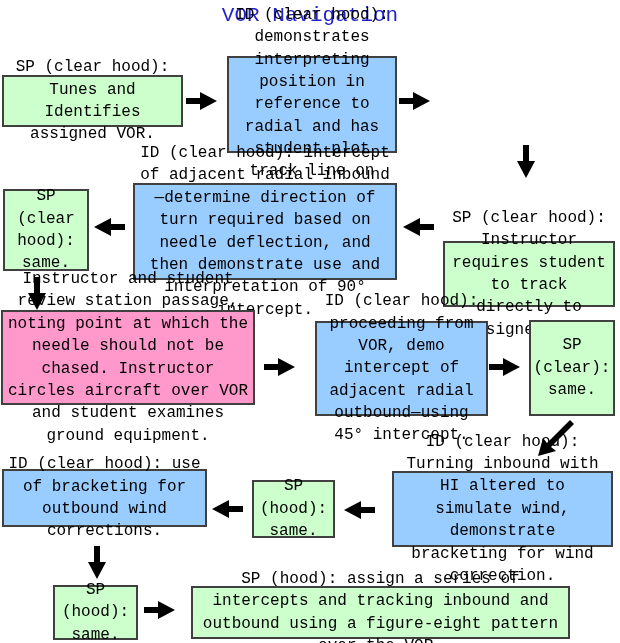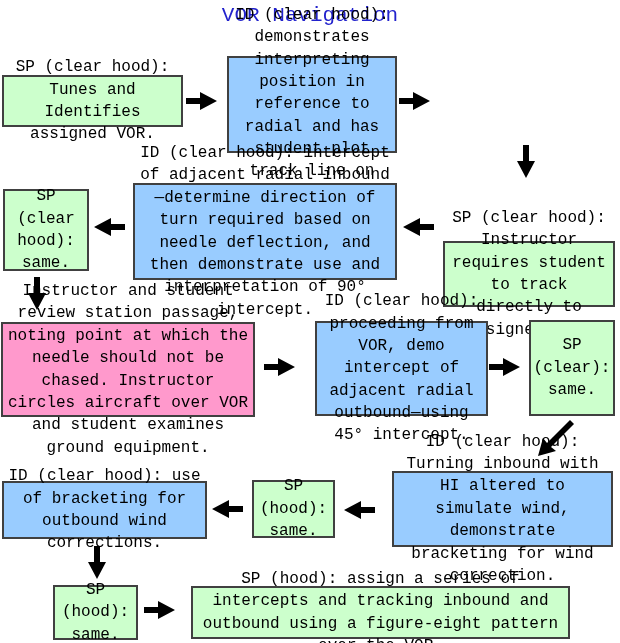--- a/index.html
+++ b/index.html
@@ -76,21 +76,21 @@
       </svg>
   </div>
   <div class="node green" style="left:3px;top:189px;width:86px;height:82px;">SP (clear hood): same.</div>
 
   <div class="arrow" style="left:27px;top:277px;">
     <svg width="20" height="34" viewBox="0 0 20 34">
         <polygon fill="#000" points="7,0 7,16 1,16 10,33 19,16 13,16 13,0"></polygon>
       </svg>
   </div>
 
-  <div class="node pink" style="left:1px;top:322px;width:254px;height:95px;">Instructor and student review station passage, noting point at which the needle should not be chased.  Instructor circles aircraft over VOR and student examines ground equipment.</div>
+  <div class="node pink" style="left:1px;top:310px;width:254px;height:95px;">Instructor and student review station passage, noting point at which the needle should not be chased.  Instructor circles aircraft over VOR and student examines ground equipment.</div>
   <div class="arrow" style="left:264px;top:357px;">
     <svg width="32" height="20" viewBox="0 0 32 20">
         <polygon fill="#000" points="0,7 14,7 14,1 31,10 14,19 14,13 0,13"></polygon>
       </svg>
   </div>
   <div class="node blue" style="left:315px;top:321px;width:173px;height:95px;">ID (clear hood): proceeding from VOR, demo intercept of adjacent radial outbound—using 45° intercept.</div>
   <div class="arrow" style="left:489px;top:357px;">
     <svg width="32" height="20" viewBox="0 0 32 20">
         <polygon fill="#000" points="0,7 14,7 14,1 31,10 14,19 14,13 0,13"></polygon>
       </svg>
@@ -108,21 +108,21 @@
     <svg width="32" height="20" viewBox="0 0 32 20">
         <polygon fill="#000" points="32,7 18,7 18,1 1,10 18,19 18,13 32,13"></polygon>
       </svg>
   </div>
   <div class="node green" style="left:252px;top:480px;width:83px;height:58px;">SP (hood): same.</div>
   <div class="arrow" style="left:211px;top:499px;">
     <svg width="32" height="20" viewBox="0 0 32 20">
         <polygon fill="#000" points="32,7 18,7 18,1 1,10 18,19 18,13 32,13"></polygon>
       </svg>
   </div>
-  <div class="node blue" style="left:2px;top:481px;width:205px;height:58px;">ID (clear hood): use of bracketing for outbound wind corrections.</div>
+  <div class="node blue" style="left:2px;top:469px;width:205px;height:58px;">ID (clear hood): use of bracketing for outbound wind corrections.</div>
 
   <div class="arrow" style="left:87px;top:546px;">
     <svg width="20" height="34" viewBox="0 0 20 34">
         <polygon fill="#000" points="7,0 7,16 1,16 10,33 19,16 13,16 13,0"></polygon>
       </svg>
   </div>
 
   <div class="node green" style="left:53px;top:585px;width:85px;height:55px;">SP (hood): same.</div>
   <div class="arrow" style="left:144px;top:600px;">
     <svg width="32" height="20" viewBox="0 0 32 20">

